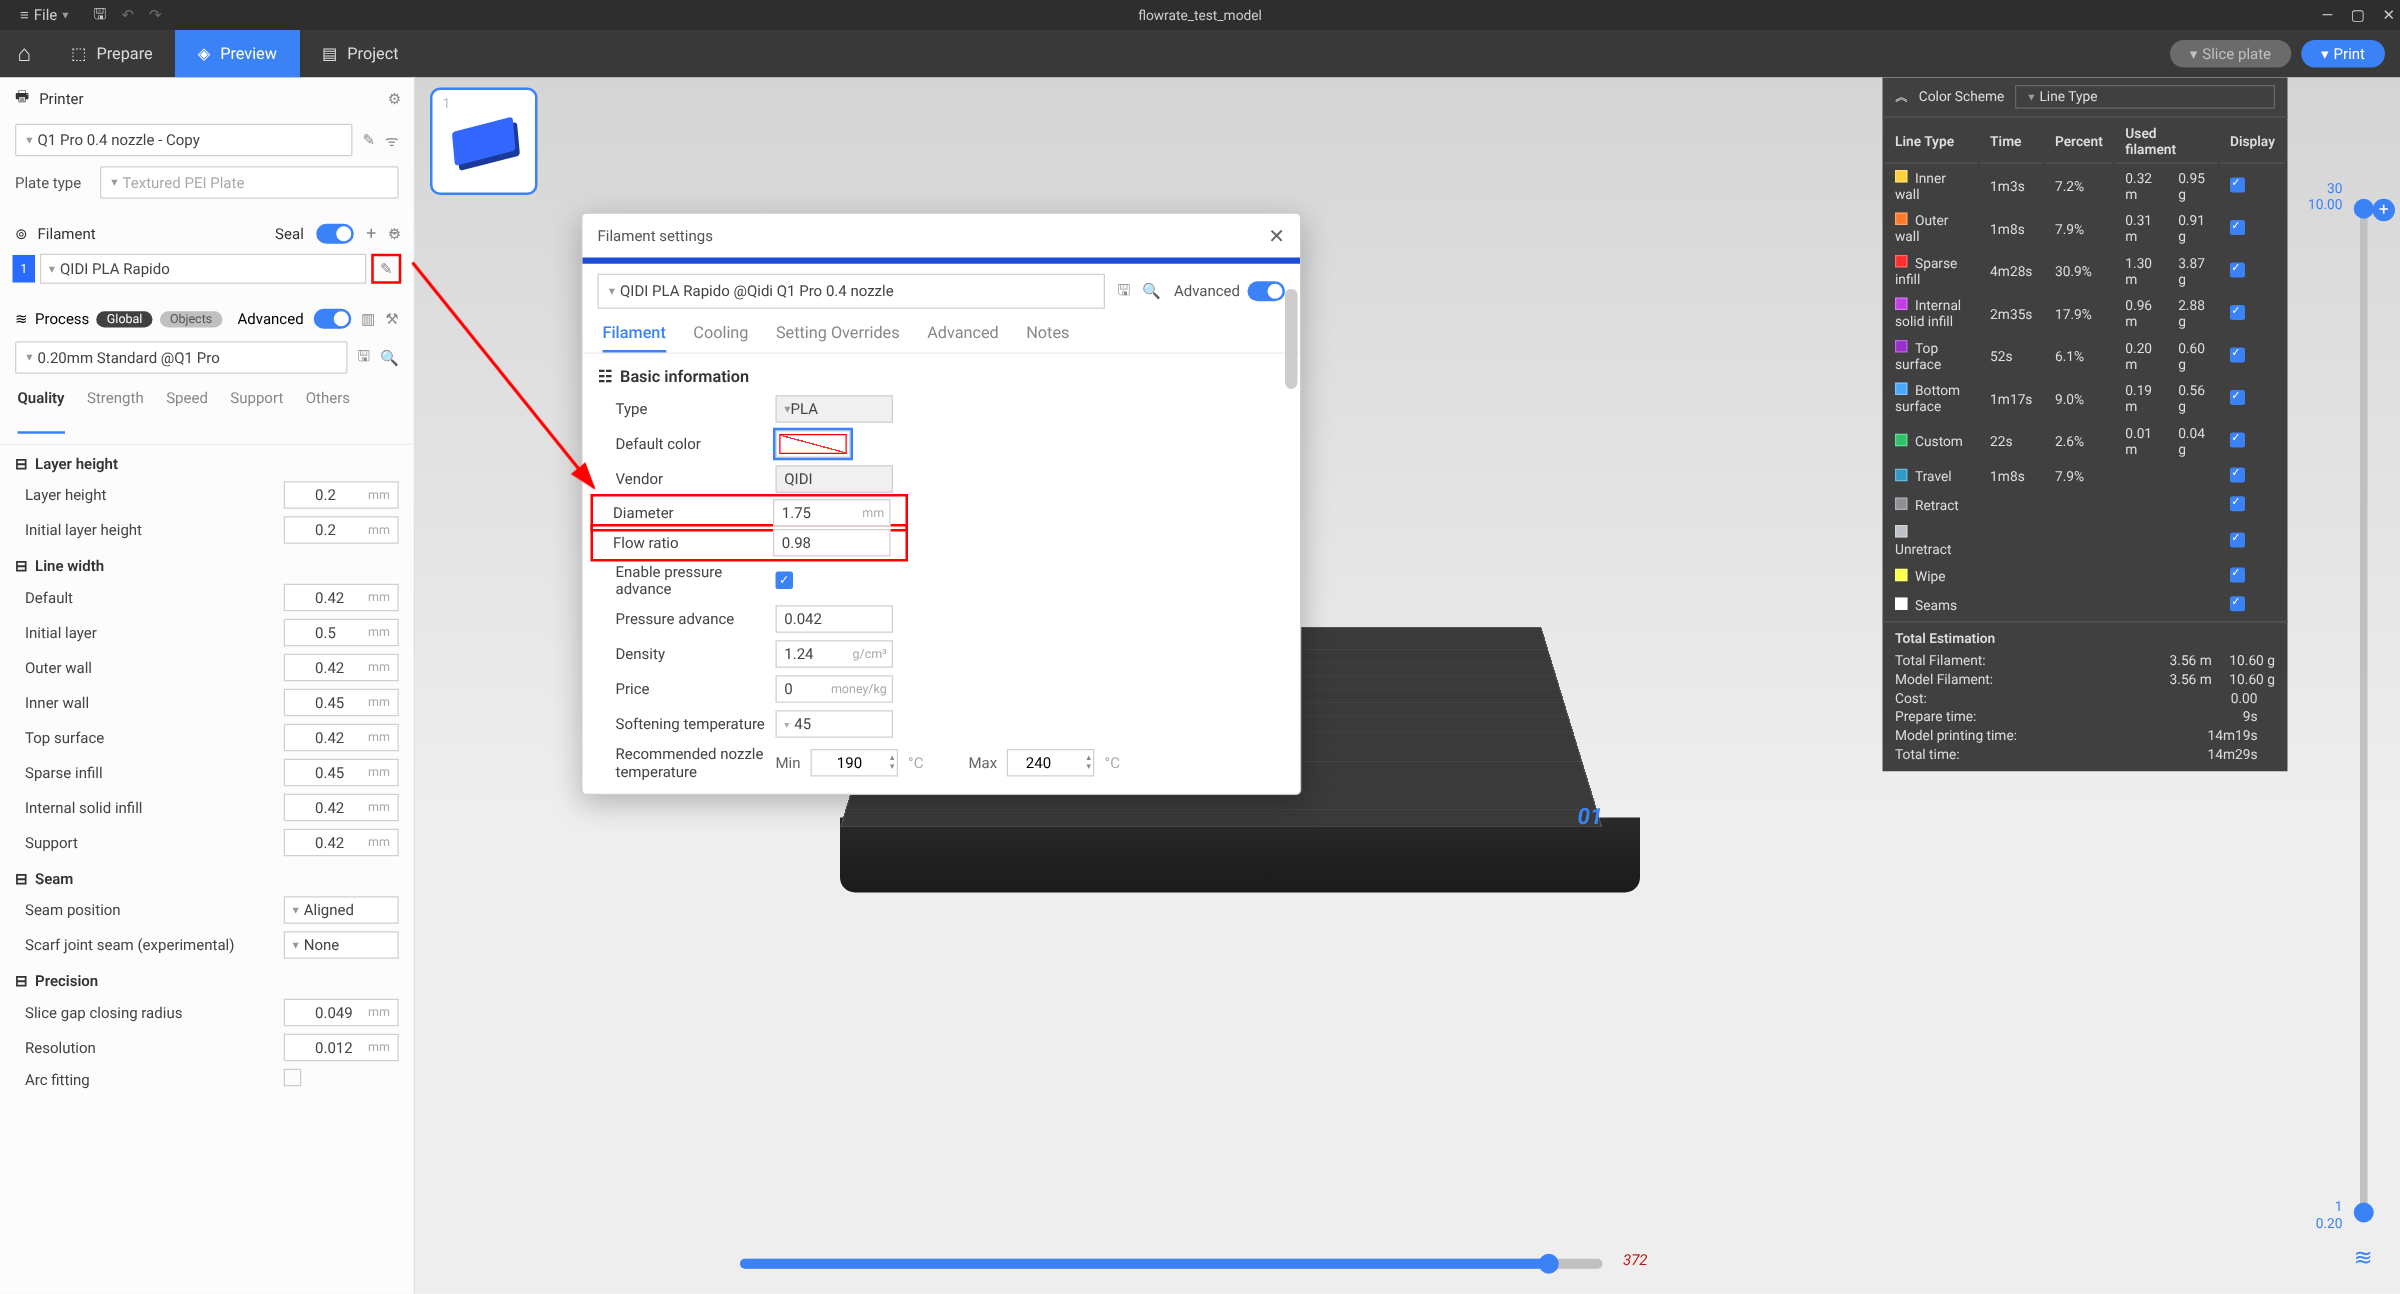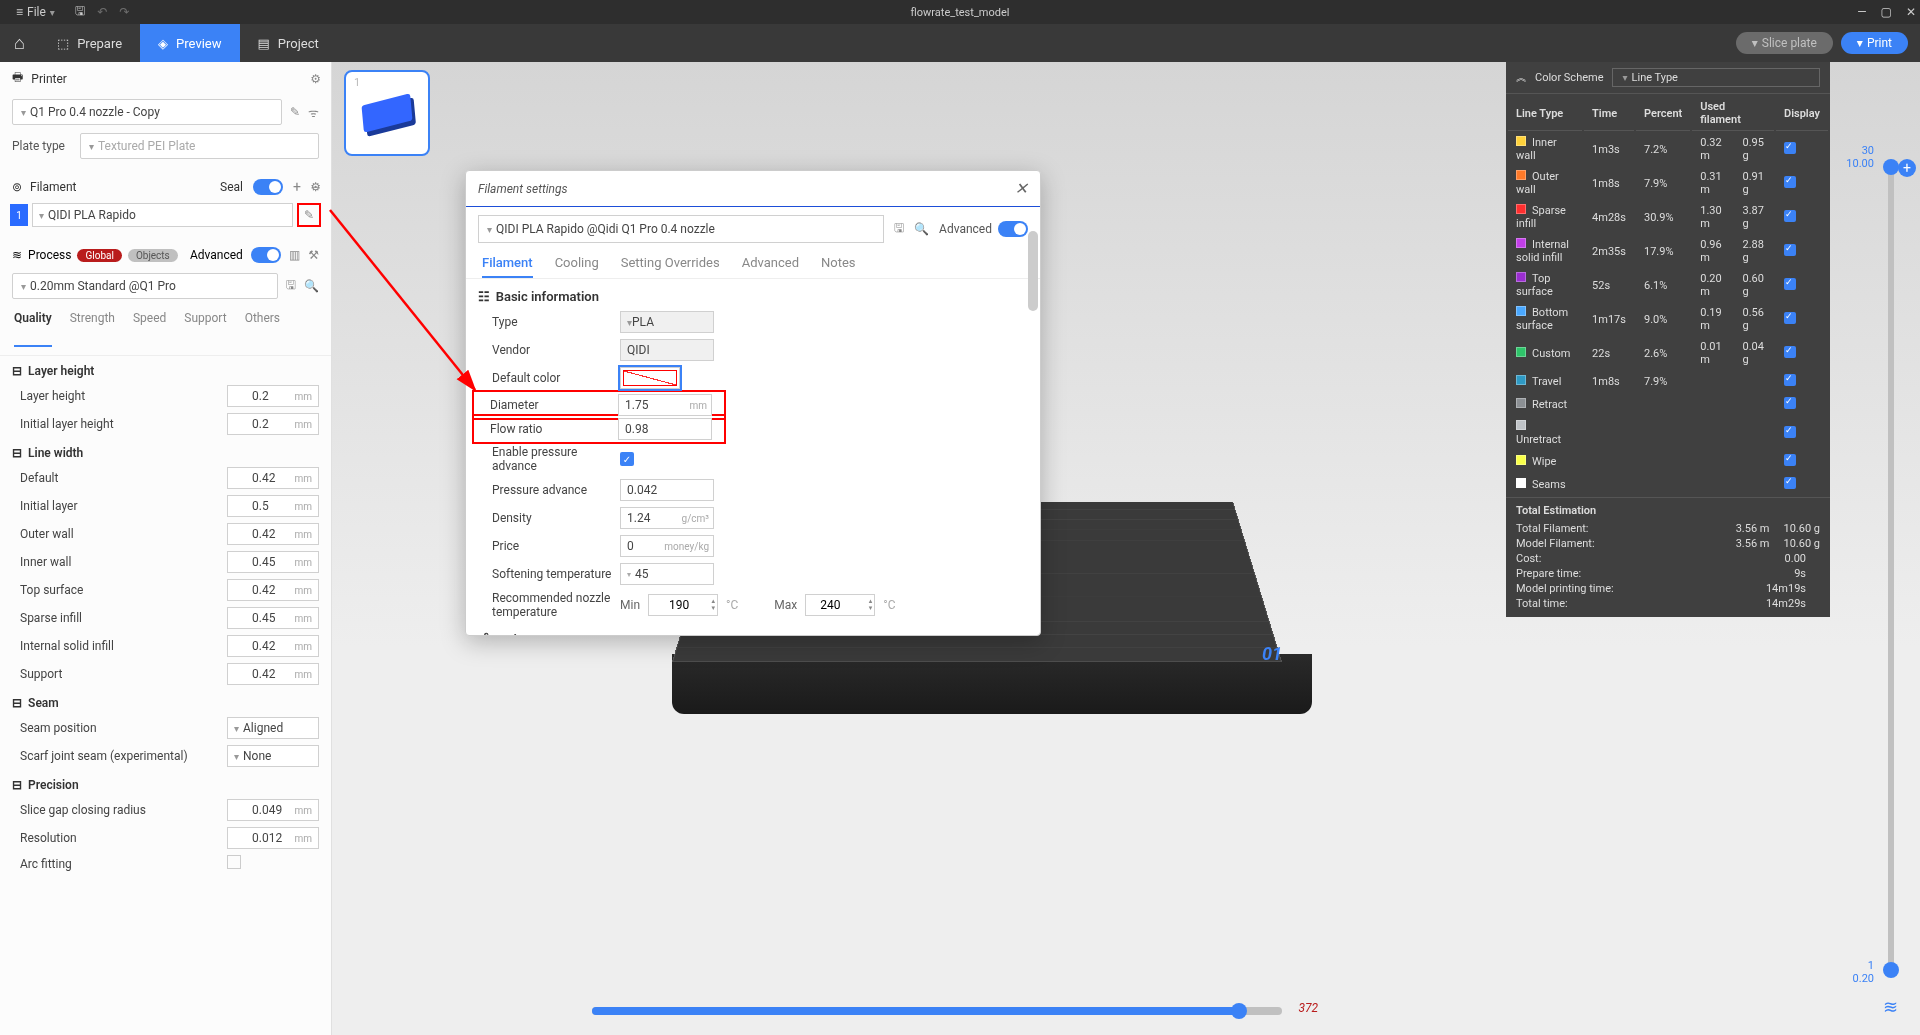--- a/index.html
+++ b/index.html
@@ -30,21 +30,21 @@
 .select-field { border: 1px solid #d0d0d0; background: white; padding: 4px 8px; flex: 1; color: #444; height: 26px; display: flex; align-items: center; gap: 4px; border-radius:2px; }
 .chev-d { color: #999; font-size:10px; }
 .label-col { width: 60px; font-size: 12px; color: #555; }
 .filament-row { display: flex; align-items: center; margin: 2px 10px; gap: 4px; }
 .swatch { width: 18px; height: 22px; background: #2a6bff; color: white; display: flex; align-items:center; justify-content:center; font-size:10px; }
 .fil-name { flex: 1; border:1px solid #d0d0d0; background:white; height:24px; display:flex; align-items:center; padding: 0 6px; gap:4px; color:#444; }
 .edit-btn { width:24px; height:24px; border:1px solid #d0d0d0; display:flex; align-items:center; justify-content:center; color:#888; }
 .highlight-box { border: 2px solid red !important; padding: 2px; }
 .process-head { display:flex; align-items:center; padding:6px 12px; gap:6px; }
 .pill { border-radius: 10px; padding: 1px 8px; font-size:10px; color:white; }
-.pill.blue { background:#b91c1c; }
+.pill.blue { background:#404040; }
 .pill.gray { background:#c0c0c0; color:#555; }
 .toggle { width: 30px; height: 16px; background: #3b82f6; border-radius: 8px; position: relative; }
 .toggle::after { content:''; position:absolute; width:12px; height:12px; background:white; border-radius:50%; top:2px; right:2px; }
 .tabs-row { display:flex; gap:18px; padding: 8px 14px; border-bottom:1px solid #eee; font-size:12px; }
 .tabs-row .tab { color:#888; cursor:pointer; padding-bottom:20px; }
 .tabs-row .tab.active { color:#333; font-weight:600; border-bottom:2px solid #3b82f6; }
 .group-head { display:flex; align-items:center; gap:6px; padding: 8px 12px 4px; font-size:12px; color:#333; font-weight:600; }
 .param-row { display:flex; align-items:center; padding: 3px 12px 3px 20px; font-size:12px; }
 .param-row .plabel { flex:1; color:#444; }
 .param-row .pinput { width: 92px; border:1px solid #d0d0d0; background:white; height:22px; display:flex; align-items:center; padding: 0 24px; color:#444; position:relative; }
@@ -81,21 +81,21 @@
 .sq { display:inline-block; width:10px; height:10px; margin-right:6px; border:1px solid rgba(255,255,255,0.3); }
 .chk { width:12px; height:12px; background:#3b82f6; display:inline-block; border-radius:2px; position:relative; }
 .chk::after { content:'✓'; color:white; font-size:9px; position:absolute; top:-1px; left:1px; }
 .est-sec { padding:6px 10px; border-top: 1px solid #555; }
 .est-sec .eh { font-weight:600; padding-bottom:4px; }
 .est-sec .erow { display:flex; justify-content:space-between; padding:1px 0; }
 .est-sec .erow .evals { display:flex; gap:14px; }
 
 
 .dialog { position:absolute; left:465px; top:170px; width:576px; height:466px; background:white; border:1px solid #ccc; border-radius:4px; box-shadow: 0 6px 24px rgba(0,0,0,0.25); z-index:10; display:flex; flex-direction:column; }
-.dialog .dtitle { padding:8px 12px; border-bottom:1px solid #1d4ed8; display:flex; align-items:center; font-size:12px; color:#555;font-style:italic; }
+.dialog .dtitle { padding:8px 12px; border-bottom:5px solid #1d4ed8; display:flex; align-items:center; font-size:12px; color:#555; }
 .dialog .close { margin-left:auto; cursor:pointer; font-size:16px; color:#666; }
 .dialog .topsel { padding: 8px 12px; display:flex; align-items:center; gap:10px; }
 .dialog .topsel .sel { border:1px solid #d0d0d0; flex:1; height:28px; display:flex; align-items:center; padding:0 8px; color:#444; gap:4px; }
 .dialog .adv-row { display:flex; align-items:center; gap:6px; color:#555; }
 .dialog .dtabs { display:flex; gap:22px; padding: 4px 16px 0; border-bottom:1px solid #eee; }
 .dialog .dtabs .dtab { padding-bottom:6px; color:#888; cursor:pointer; font-size:13px; }
 .dialog .dtabs .dtab.active { color:#3b82f6; border-bottom:2px solid #3b82f6; font-weight:500; }
 .dialog .dbody { flex:1; overflow:auto; padding: 6px 10px; }
 .sect-head { display:flex; align-items:center; gap:6px; font-weight:600; color:#333; padding:4px 2px; font-size:13px; }
 .dparam { display:flex; align-items:center; padding:3px 0 3px 16px; font-size:12px; }
@@ -601,30 +601,30 @@
 
     <div class="dparam">
         <span class="dlabel">Type</span>
       <div class="dinput readonly">
           <span class="chev-d">▾</span>
           <span>PLA</span>
         </div>
       </div>
 
     <div class="dparam">
+        <span class="dlabel">Default color</span>
+      <div class="dinput colorbox" style="width:60px;outline:2px solid #3b82f6;">
+          <div class="diag"></div>
+        </div>
+      </div>
+
+    <div class="dparam">
         <span class="dlabel">Vendor</span>
       <div class="dinput readonly">
           <span>QIDI</span>
-        </div>
-      </div>
-
-    <div class="dparam">
-        <span class="dlabel">Default color</span>
-      <div class="dinput colorbox" style="width:60px;outline:2px solid #3b82f6;">
-          <div class="diag"></div>
         </div>
       </div>
 
     <div class="dparam red-outline" style="padding:2px 0 2px 16px;margin-left:-2px;width:250px;">
       <span class="dlabel">Diameter</span>
       <div class="dinput">
           <span>1.75</span>
           <span class="unit2">mm</span>
         </div>
       </div>

